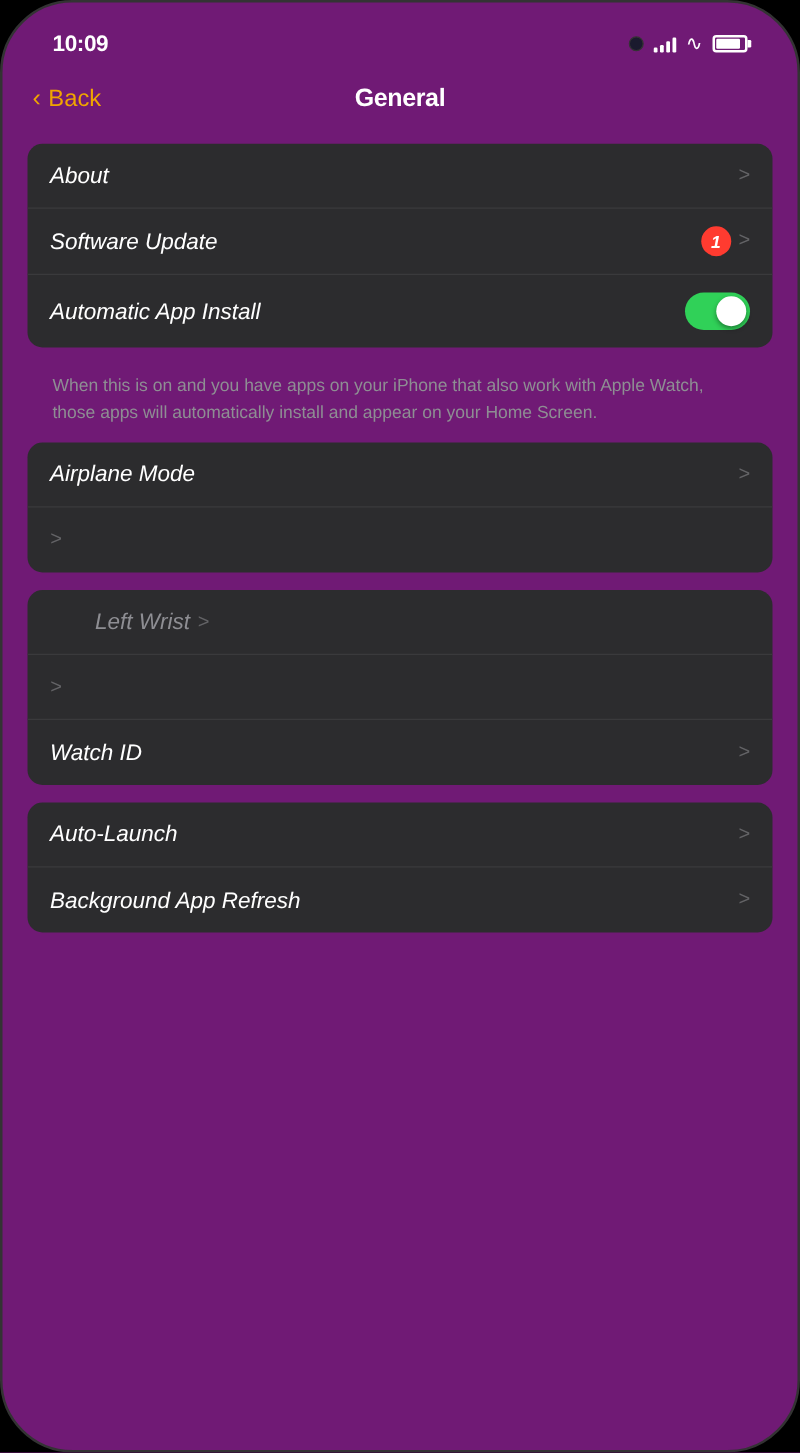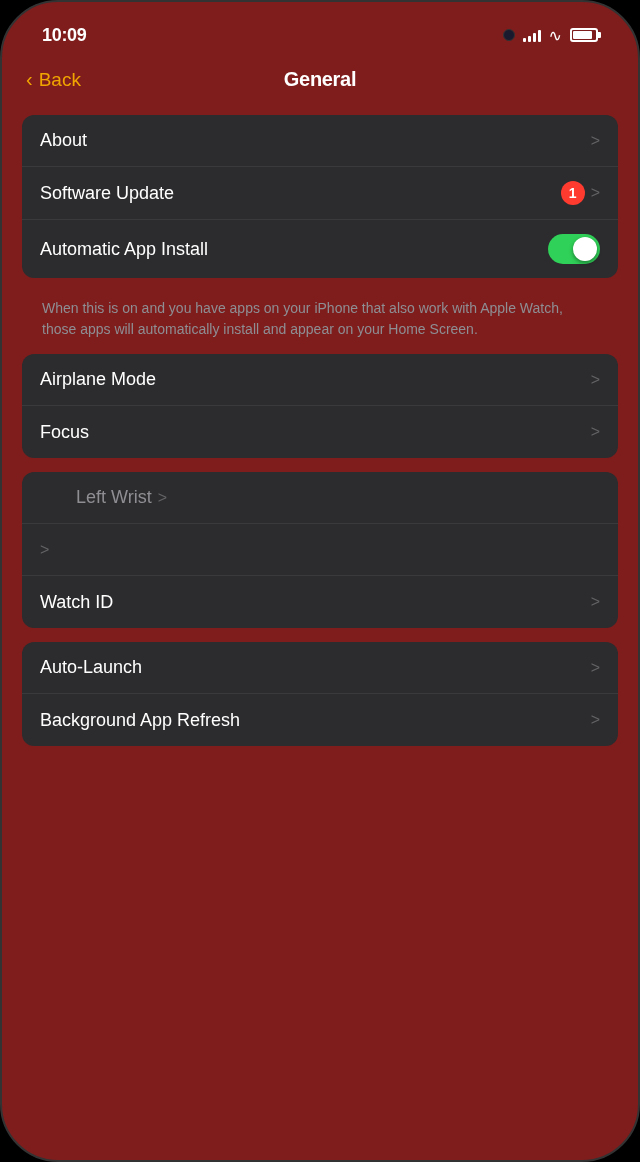--- a/index.html
+++ b/index.html
@@ -13,21 +13,21 @@
       display: flex;
       justify-content: center;
       align-items: center;
       min-height: 100vh;
       font-family: -apple-system, BlinkMacSystemFont, 'SF Pro Display', 'Helvetica Neue', Arial, sans-serif;
     }
 
     .phone-frame {
       width: 640px;
       height: 1162px;
-      background: #7f1d1d;
+      background: #701a75;
       border-radius: 58px;
       border: 2px solid #333;
       position: relative;
       overflow: hidden;
       display: flex;
       flex-direction: column;
     }
 
     
     .status-bar {
@@ -156,20 +156,21 @@
     }
 
     .settings-row {
       display: flex;
       align-items: center;
       justify-content: space-between;
       padding: 14px 18px;
       border-bottom: 0.5px solid #3a3a3c;
       cursor: pointer;
       min-height: 52px;
+      font-style: italic;
     }
 
     .settings-row:last-child {
       border-bottom: none;
     }
 
     .row-left {
       display: flex;
       align-items: center;
       flex: 1;
@@ -322,23 +323,20 @@
       <div class="settings-row">
         <div class="row-left">
           <span class="row-label">Airplane Mode</span>
         </div>
         <div class="row-right">
           <span class="chevron-right">&gt;</span>
         </div>
       </div>
 
       <div class="settings-row">
-        <div class="row-left">
-          <span class="row-label">Focus</span>
-        </div>
         <div class="row-right">
           <span class="chevron-right">&gt;</span>
         </div>
       </div>
 
     </div>
 
     <div class="group-gap"></div>
 
     <div class="settings-group">

